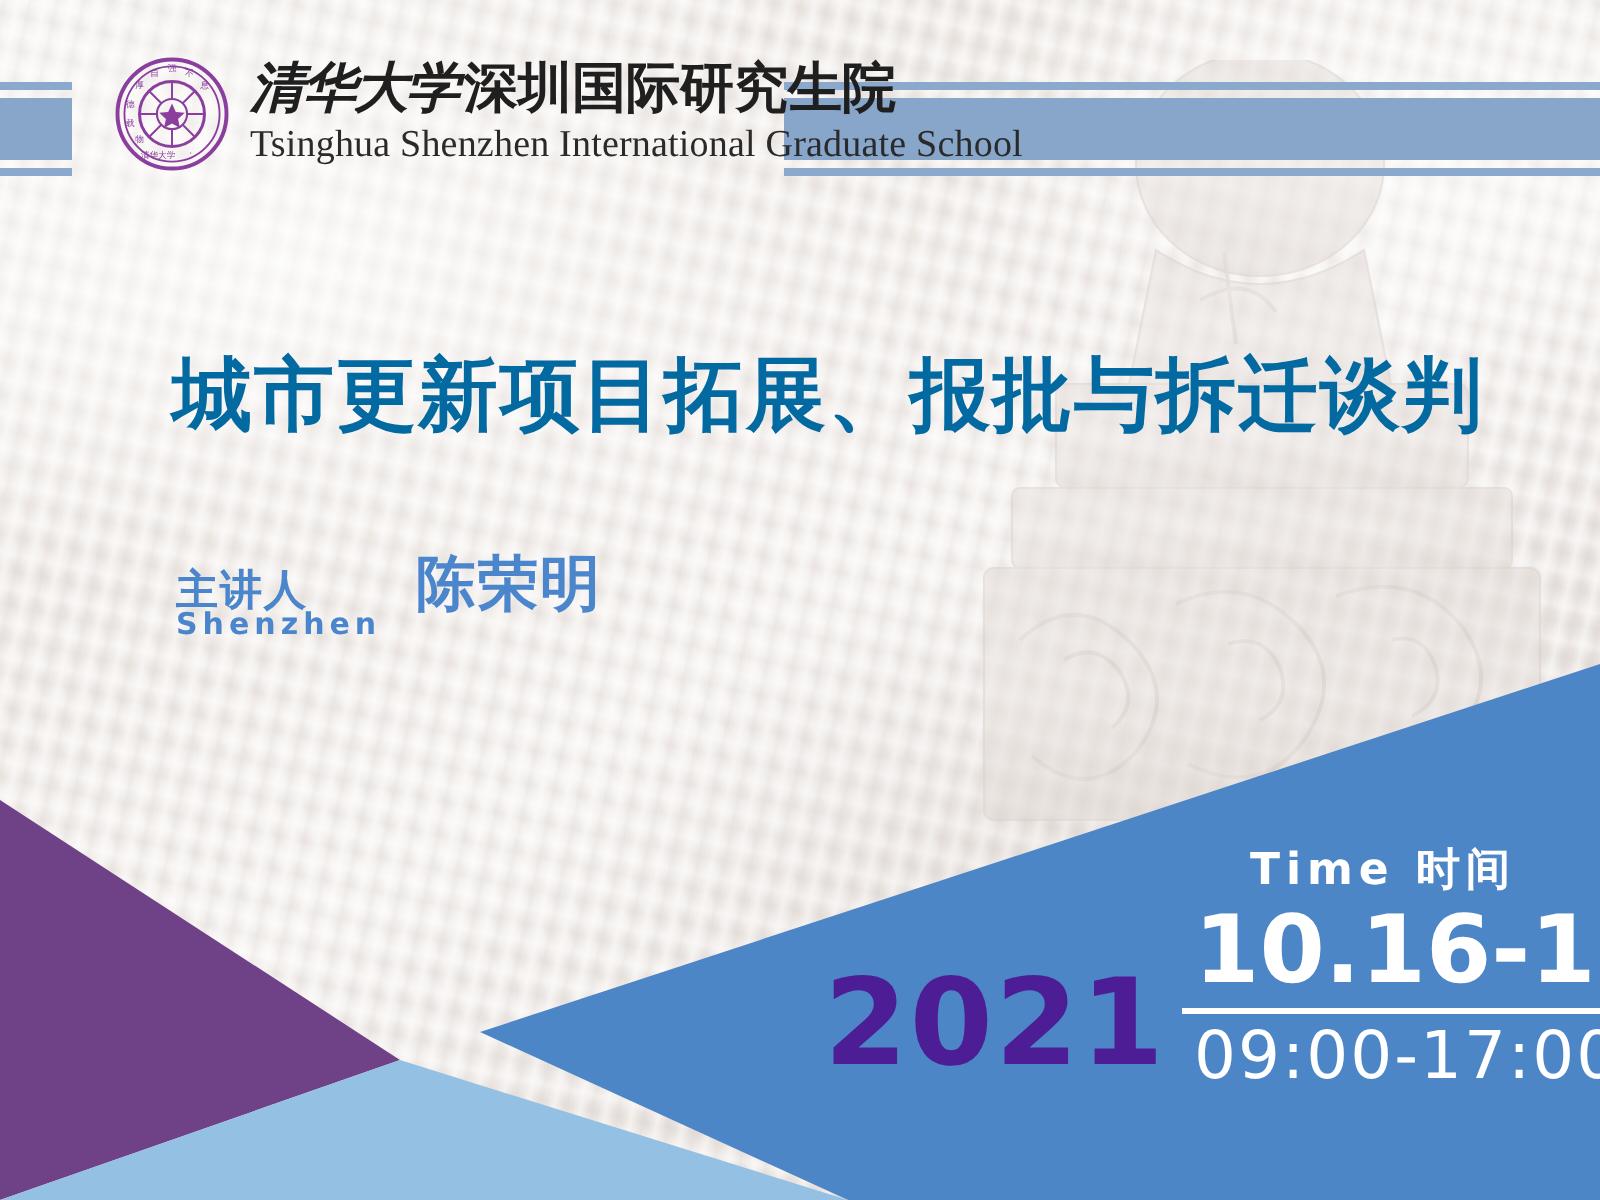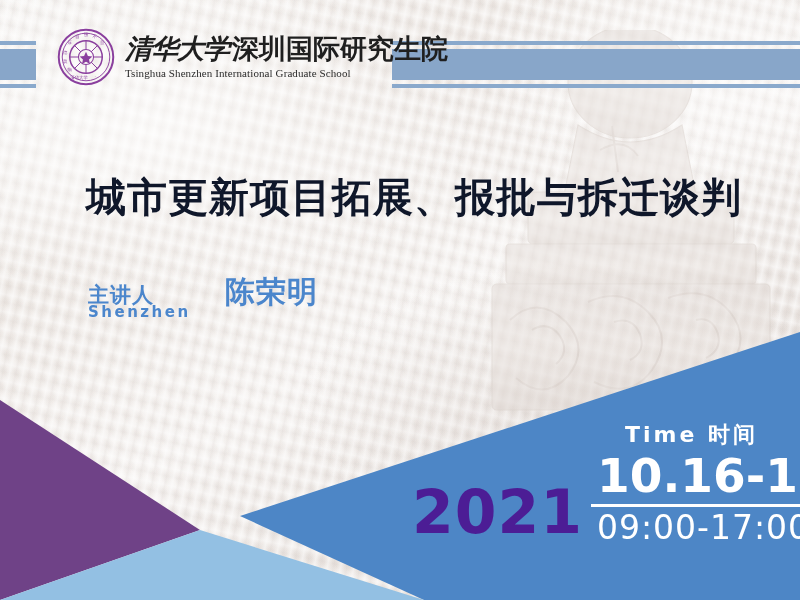--- a/index.html
+++ b/index.html
@@ -68,45 +68,45 @@
   .seal { width:58px; height:58px; flex:none; }
   .logo-text { display:flex; flex-direction:column; }
   .logo-cn {
     font-family:"Liberation Serif","DejaVu Serif",serif;
     font-size:27px; font-weight:700; color:#1f1f1f;
     letter-spacing:0px; line-height:1.08; white-space:nowrap;
   }
   .logo-cn .cal { font-style:italic; letter-spacing:-1px; padding-right:3px; }
   .logo-en {
     font-family:"Liberation Serif","DejaVu Serif",serif;
-    font-size:11px; color:#2a2a2a; white-space:nowrap;
+    font-size:19px; color:#2a2a2a; white-space:nowrap;
     margin-top:2px; letter-spacing:0.1px;
   }
 
   
   .main-title {
     position:absolute; left:86px; top:170px;
-    font-size:40px; font-weight:700; color:#0f172a;
+    font-size:40px; font-weight:700; color:#0369a1;
     letter-spacing:1px; white-space:nowrap;
     font-family:Liberation Mono, monospace;
   }
 
   
   .speaker-line {
     position:absolute; left:88px; top:272px;
     display:flex; align-items:baseline; white-space:nowrap;gap:36px;
   }
   .speaker-label {
     font-size:21px; font-weight:700; color:#4b86cc;
     font-family:"DejaVu Sans","Liberation Sans",sans-serif;
     letter-spacing:1px;
   }
   .speaker-name {
     font-size:30px; font-weight:700; color:#4b86cc;
-    margin-left:35px; letter-spacing:1px;
+    margin-left:18px; letter-spacing:1px;
     font-family:"DejaVu Sans","Liberation Sans",sans-serif;
   }
   .speaker-name-en {
     font-size:30px; font-weight:400; color:#5b90cf;
     margin-left:16px; letter-spacing:1.5px;
     font-family:"DejaVu Sans","Liberation Sans",sans-serif;
   }
   .speaker-teacher {
     position:absolute; left:88px; top:303px;
     font-size:15px; font-weight:700; color:#4b86cc;

